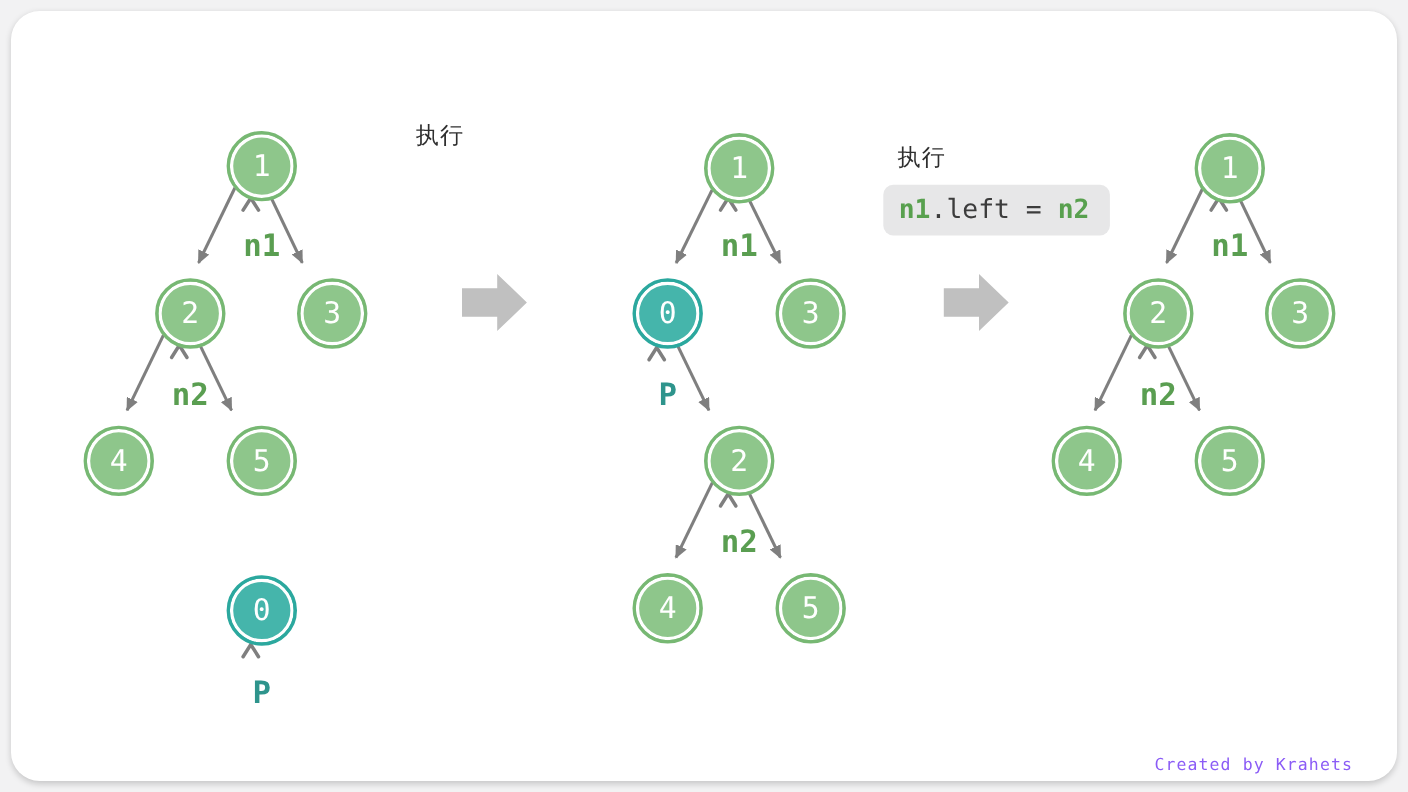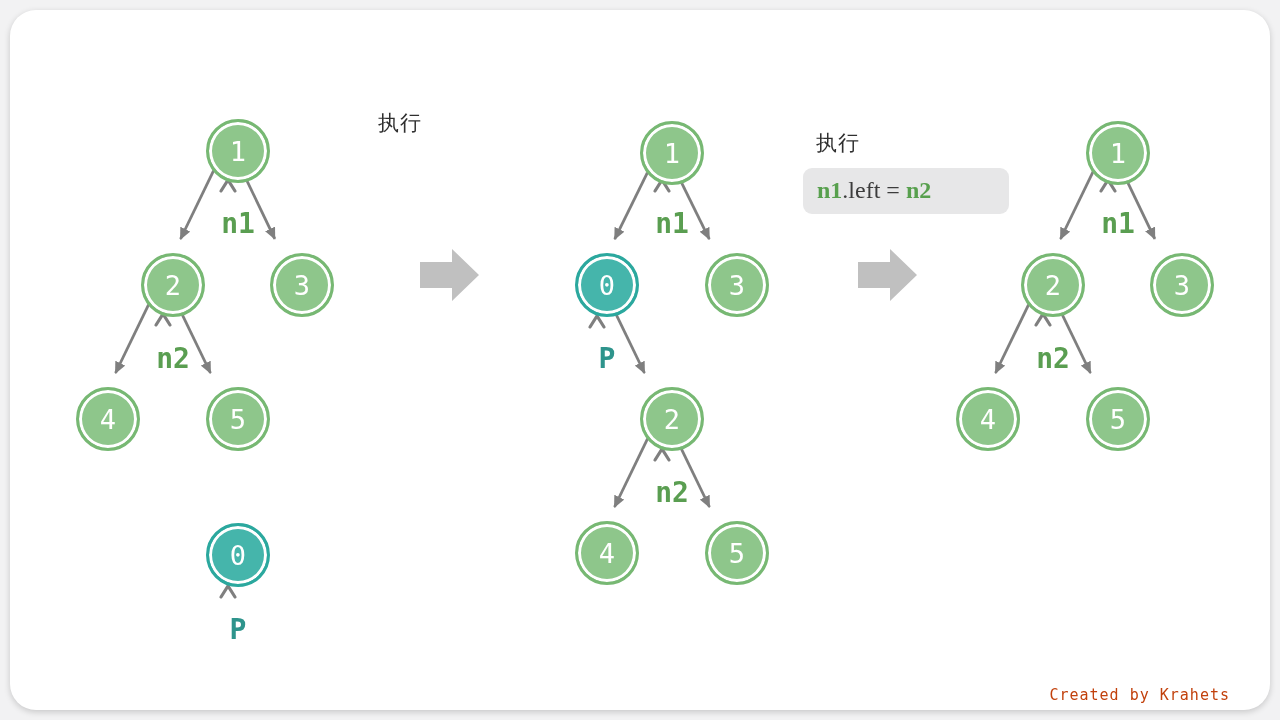--- a/index.html
+++ b/index.html
@@ -66,21 +66,21 @@
   }
   .code-line { white-space: pre; }
   .tok.green { color: #58a04e; font-weight: bold; }
   .tok.teal  { color: #2e948c; font-weight: bold; }
   .tok.plain { color: #3c3c3c; }
   .watermark {
     position: absolute;
     right: 40px; top: 676px;
     font-family: "DejaVu Sans Mono", monospace;
     font-size: 15px;
-    color: #c2410c;
+    color: #8b5cf6;
     letter-spacing: 1px;
   }
 </style>
 </head>
 <body>
 
 <div class="card">
 
   <svg class="layer" width="1260" height="700" viewBox="10 10 1260 700">
     <defs>
@@ -168,21 +168,21 @@
     </div>
   <div class="node green" style="left:695px; top:511px;">
       <span>5</span>
     </div>
 
   <div class="ptr-label green" style="left:662px; top:214px;">n1</div>
   <div class="ptr-label teal" style="left:597px; top:349px;">P</div>
   <div class="ptr-label green" style="left:662px; top:483px;">n2</div>
 
   <div class="code-caption" style="left:806px; top:119px;">执行</div>
-  <div class="code-box" style="left:793px; top:158px; width:206px; height:46px;font-family:Liberation Serif, serif;">
+  <div class="code-box" style="left:793px; top:158px; width:206px; height:46px;">
     <div class="code-line"><span class="tok green">n1</span><span class="tok plain">.left = </span><span class="tok green">n2</span></div>
   </div>
 
   <div class="node green" style="left:1076px; top:111px;">
       <span>1</span>
     </div>
   <div class="node green" style="left:1011px; top:243px;">
       <span>2</span>
     </div>
   <div class="node green" style="left:1140px; top:243px;">

